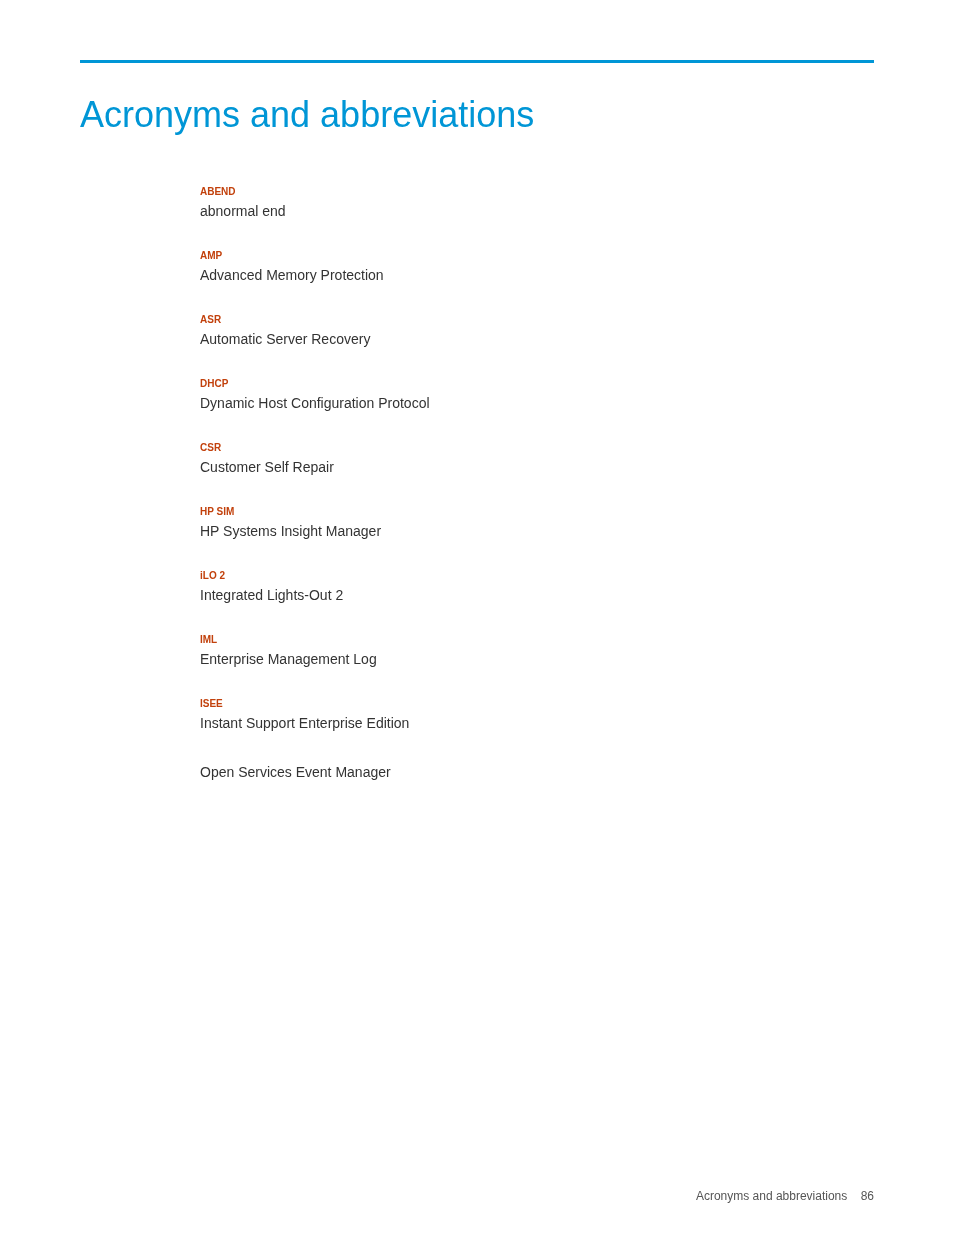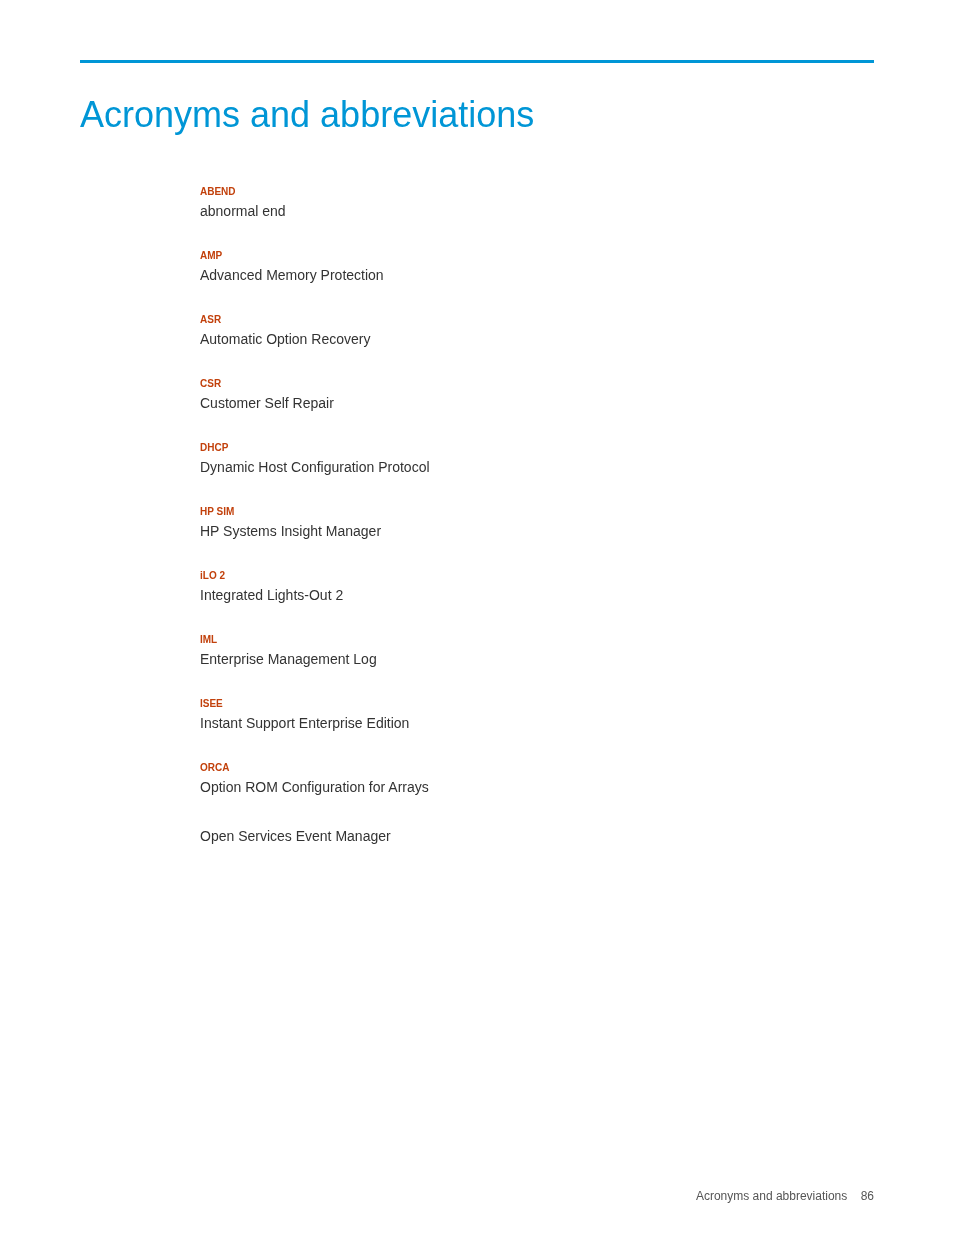--- a/index.html
+++ b/index.html
@@ -82,51 +82,47 @@
   <div class="acronym-entry">
         <div class="acronym-term">ABEND</div>
         <div class="acronym-definition">abnormal end</div>
       </div>
       <div class="acronym-entry">
         <div class="acronym-term">AMP</div>
         <div class="acronym-definition">Advanced Memory Protection</div>
       </div>
       <div class="acronym-entry">
         <div class="acronym-term">ASR</div>
-        <div class="acronym-definition">Automatic Option Recovery</div>
+        <div class="acronym-definition">Automatic Server Recovery</div>
+      </div>
+      <div class="acronym-entry">
+        <div class="acronym-term">DHCP</div>
+        <div class="acronym-definition">Dynamic Host Configuration Protocol</div>
       </div>
       <div class="acronym-entry">
         <div class="acronym-term">CSR</div>
         <div class="acronym-definition">Customer Self Repair</div>
-      </div>
-      <div class="acronym-entry">
-        <div class="acronym-term">DHCP</div>
-        <div class="acronym-definition">Dynamic Host Configuration Protocol</div>
       </div>
       <div class="acronym-entry">
         <div class="acronym-term">HP SIM</div>
         <div class="acronym-definition">HP Systems Insight Manager</div>
       </div>
       <div class="acronym-entry">
         <div class="acronym-term">iLO 2</div>
         <div class="acronym-definition">Integrated Lights-Out 2</div>
       </div>
       <div class="acronym-entry">
         <div class="acronym-term">IML</div>
         <div class="acronym-definition">Enterprise Management Log</div>
       </div>
       <div class="acronym-entry">
         <div class="acronym-term">ISEE</div>
         <div class="acronym-definition">Instant Support Enterprise Edition</div>
       </div>
       <div class="acronym-entry">
-        <div class="acronym-term">ORCA</div>
-        <div class="acronym-definition">Option ROM Configuration for Arrays</div>
-      </div>
-      <div class="acronym-entry">
         <div class="acronym-definition">Open Services Event Manager</div>
       </div>
     </div>
 
   <div class="page-footer">
     <span>Acronyms and abbreviations</span>&nbsp;&nbsp;&nbsp;
     <span>86</span>
   </div>
 
 </div>

